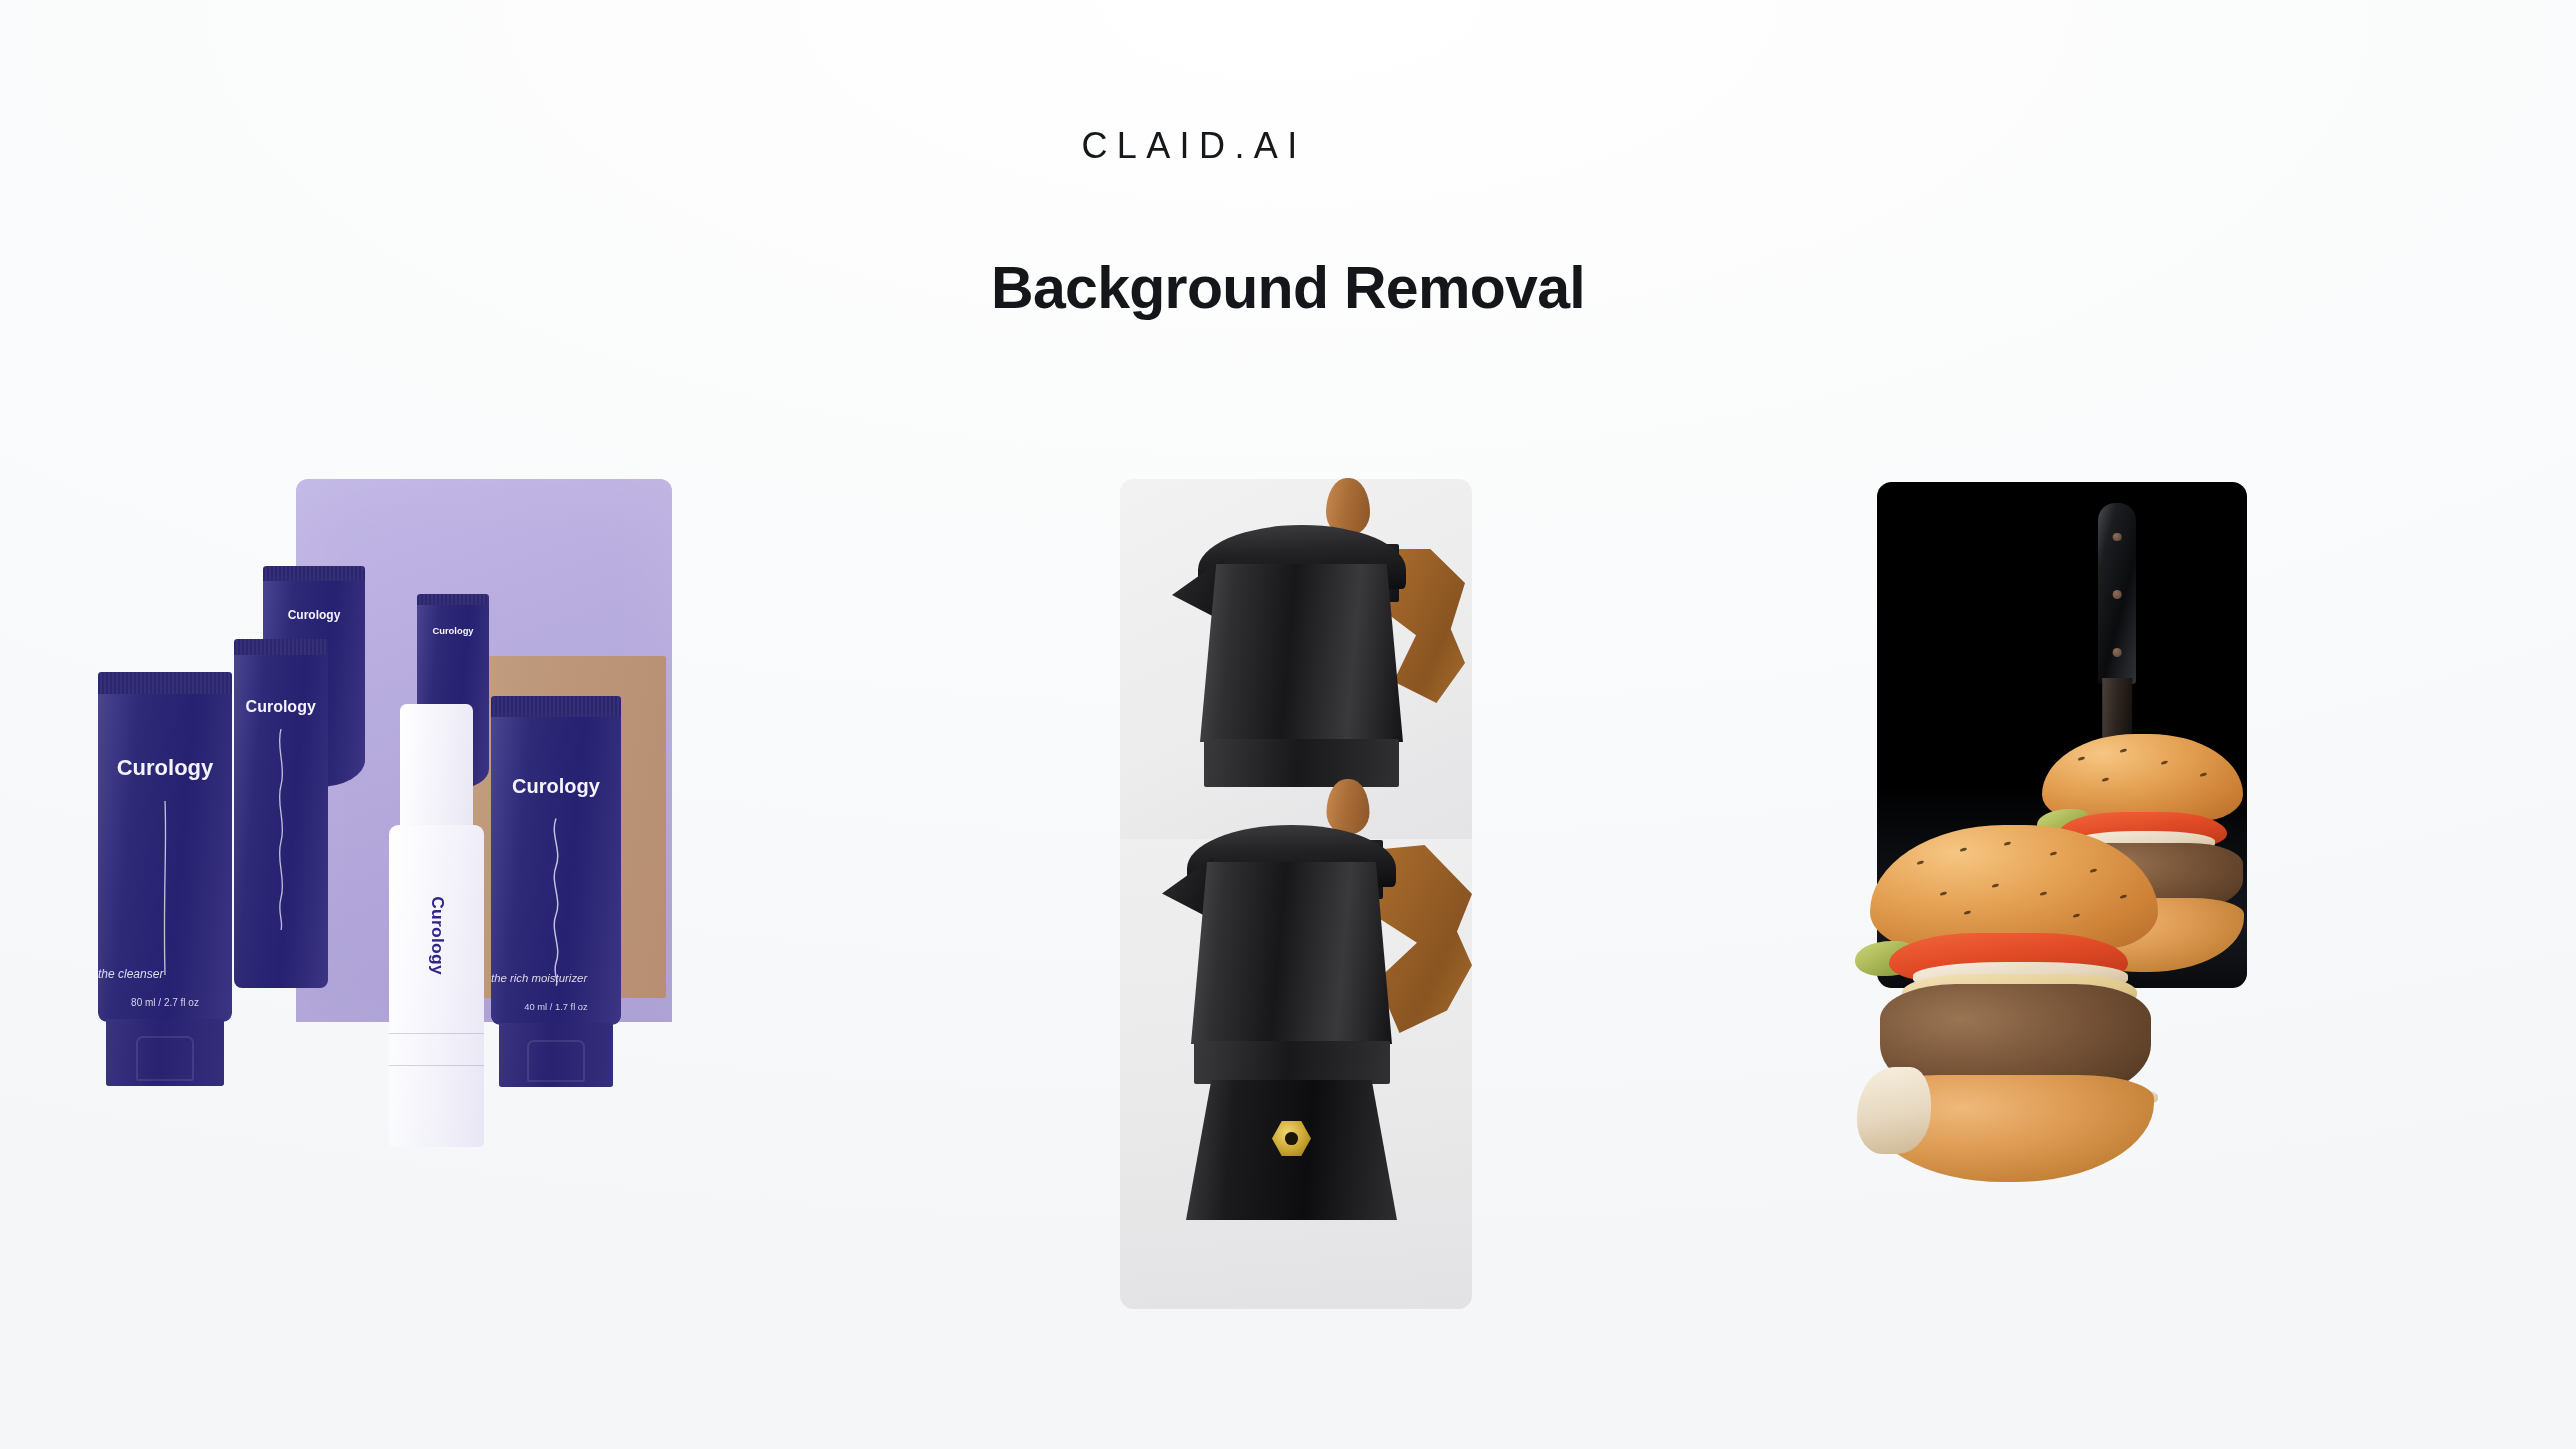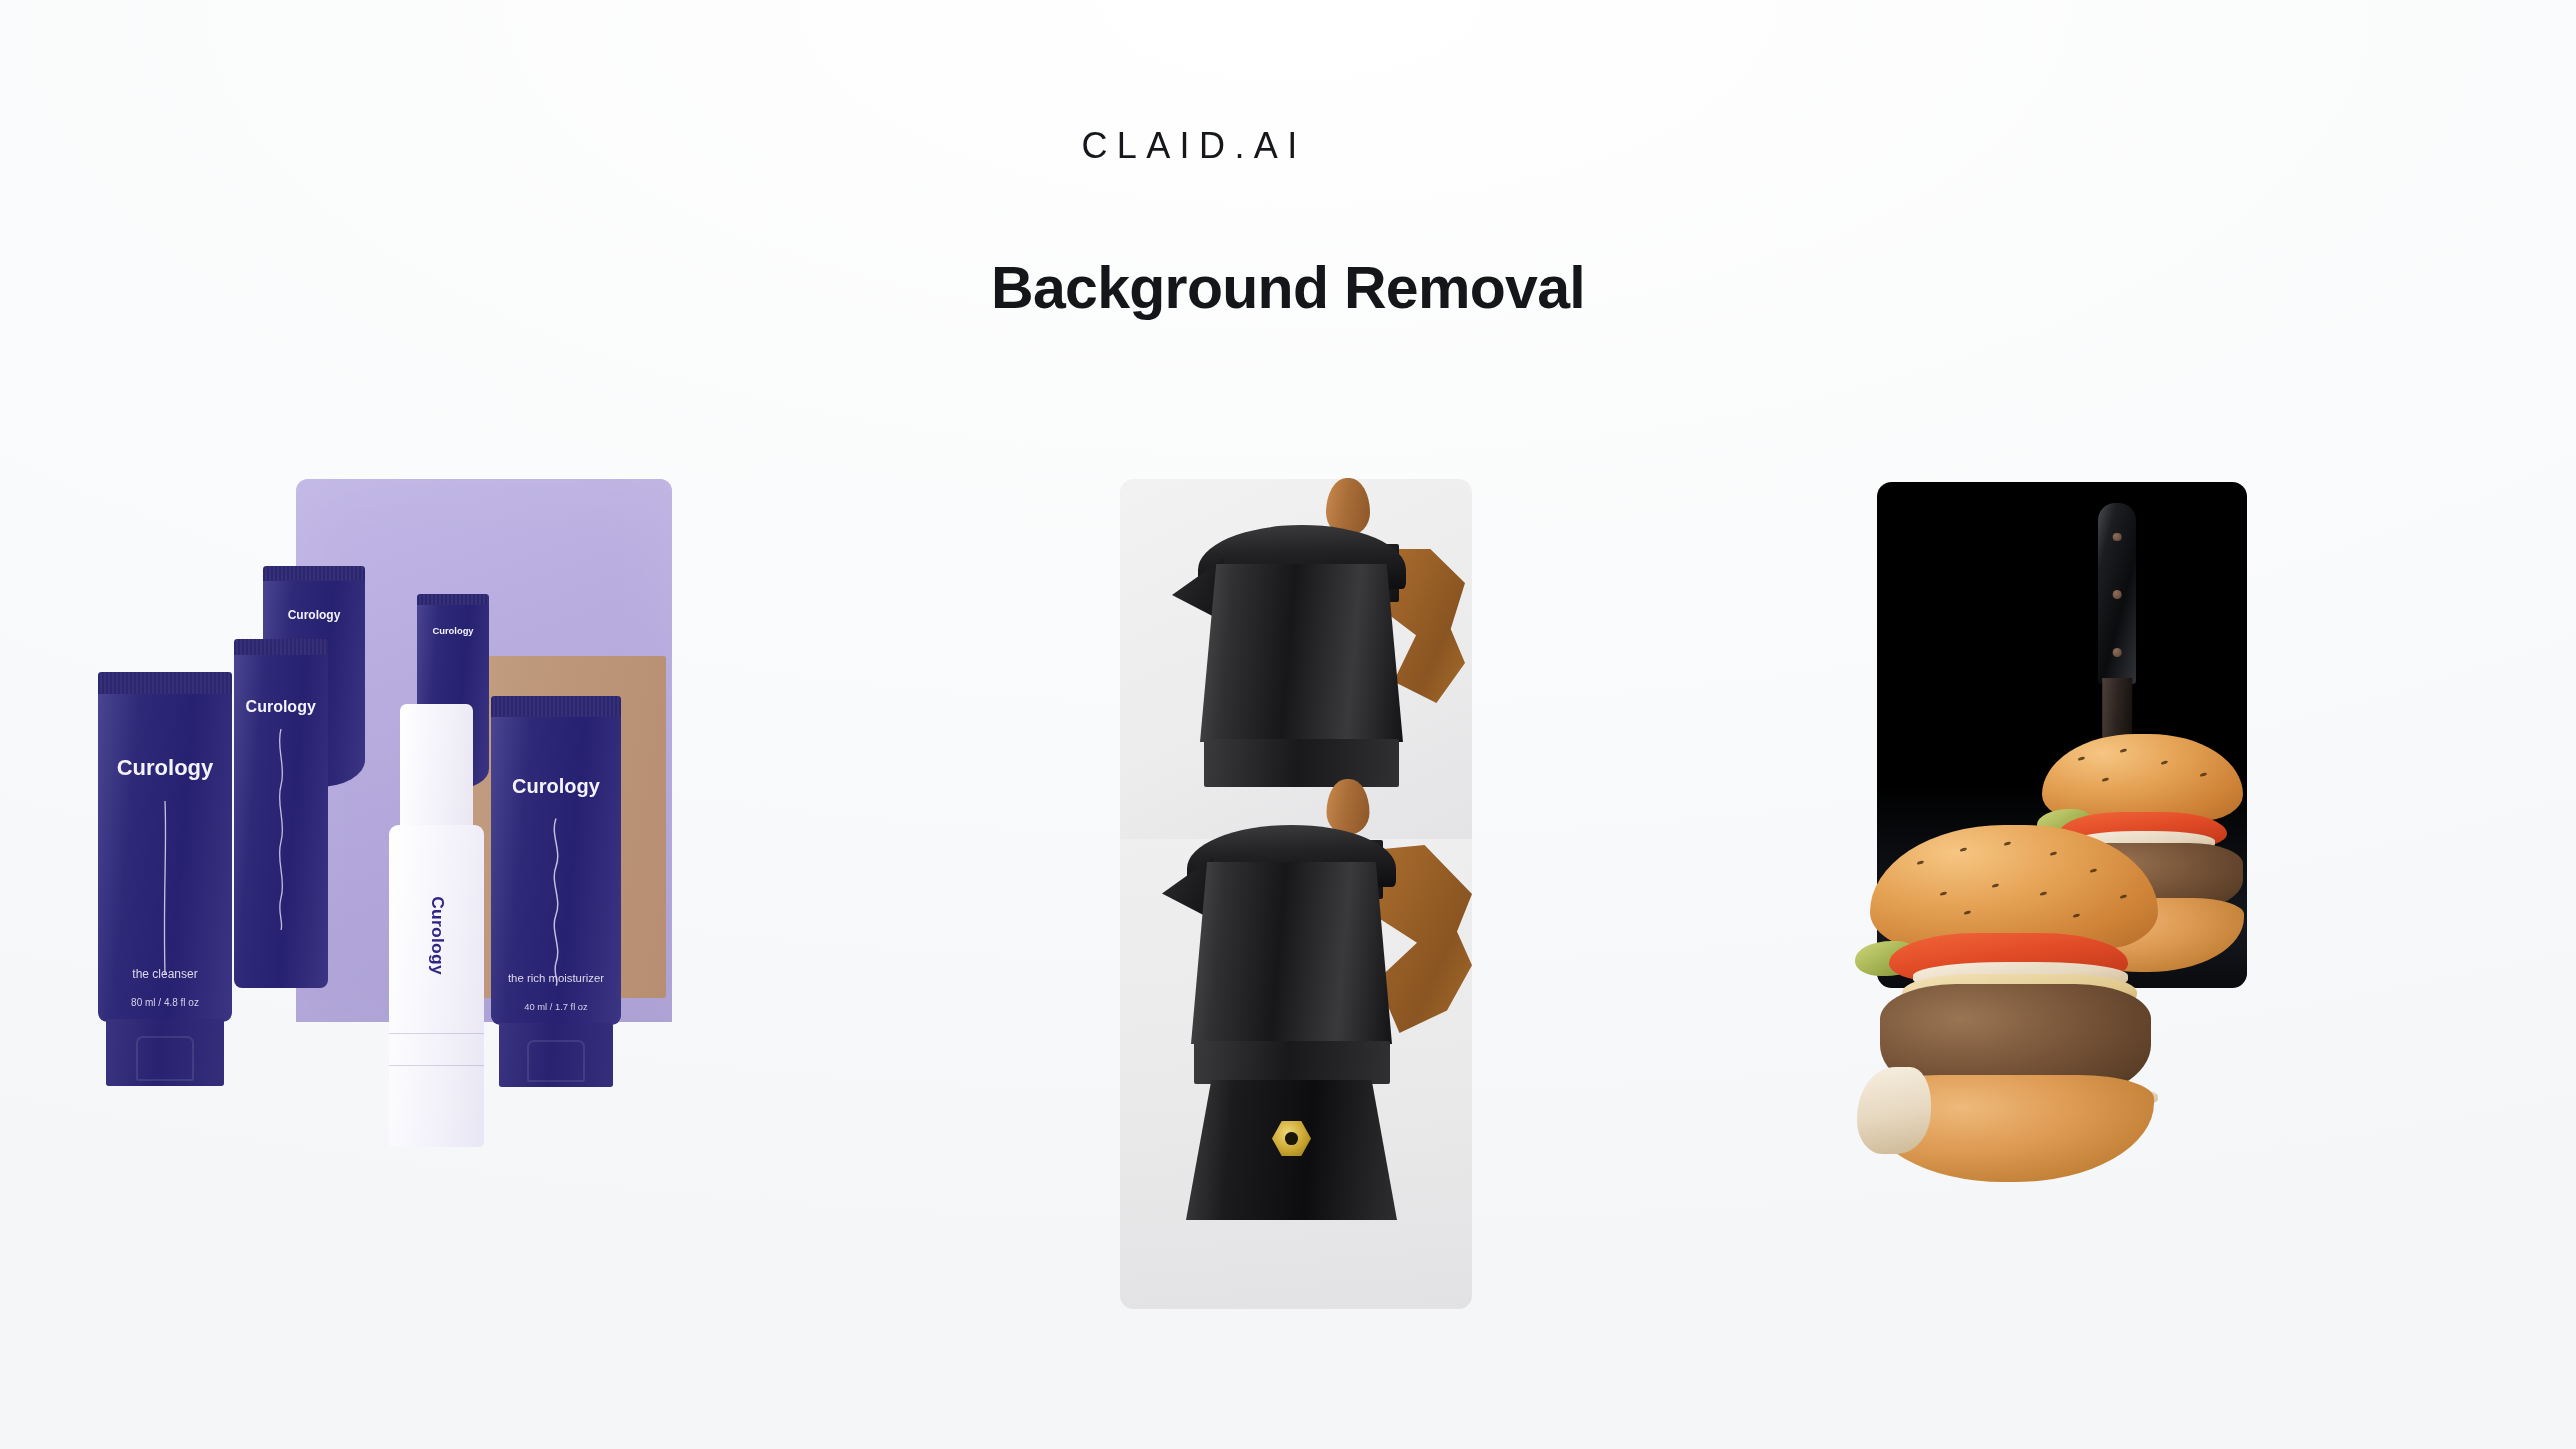--- a/index.html
+++ b/index.html
@@ -75,22 +75,22 @@
   }
   .tube-body{
     position:absolute; left:0; right:0;
     background:linear-gradient(95deg,#4a4590 0%,#2f2a78 26%,#262170 60%,#3b3583 100%);
   }
   .tube-label{
     position:absolute; left:0; right:0; text-align:center;
     color:#f4f2fa; font-weight:700; white-space:nowrap;
   }
   .tube-sub{
-    position:absolute; left:0; right:0; text-align:center;
-    color:#ded9ee; font-weight:400; white-space:nowrap;
+    position:absolute; left:0; right:0; 
+    color:#ded9ee; font-weight:400; white-space:nowrap;font-style:italic;
   }
   .tube-vol{
     position:absolute; left:0; right:0; text-align:center;
     color:#d6d0ea; font-weight:400; white-space:nowrap;
   }
   .tube-foot{
     position:absolute; left:6%; right:6%; bottom:0;
     background:linear-gradient(95deg,#3a3480,#282270 45%,#342e7b);
     border-radius:2.7px;
   }
@@ -349,21 +349,21 @@
 
     <div class="tube s1-t-left">
       <div class="tube-cap"></div>
       <div class="tube-body">
         <svg class="squiggle" style="top:107px;" width="9.4" height="174" viewBox="0 0 14 260">
           <path d="M7 0 C10 70 4 140 7 260" stroke="#efecf8" stroke-width="2" fill="none"></path>
         </svg>
       </div>
       <div class="tube-label">Curology</div>
       <div class="tube-sub">the cleanser</div>
-      <div class="tube-vol">80 ml / 4.8 fl oz</div>
+      <div class="tube-vol">80 ml / 2.7 fl oz</div>
       <div class="tube-foot"></div>
     </div>
 
     <div class="tube s1-t-right" style="left:270px;">
       <div class="tube-cap"></div>
       <div class="tube-body">
         <svg class="squiggle" style="top:101px;" width="17.4" height="168" viewBox="0 0 26 250">
           <path d="M13 0 C4 24 22 48 13 72 C4 96 22 120 13 144 C4 168 22 192 13 216 C8 232 18 244 13 250" stroke="#efecf8" stroke-width="2.2" fill="none"></path>
         </svg>
       </div>

